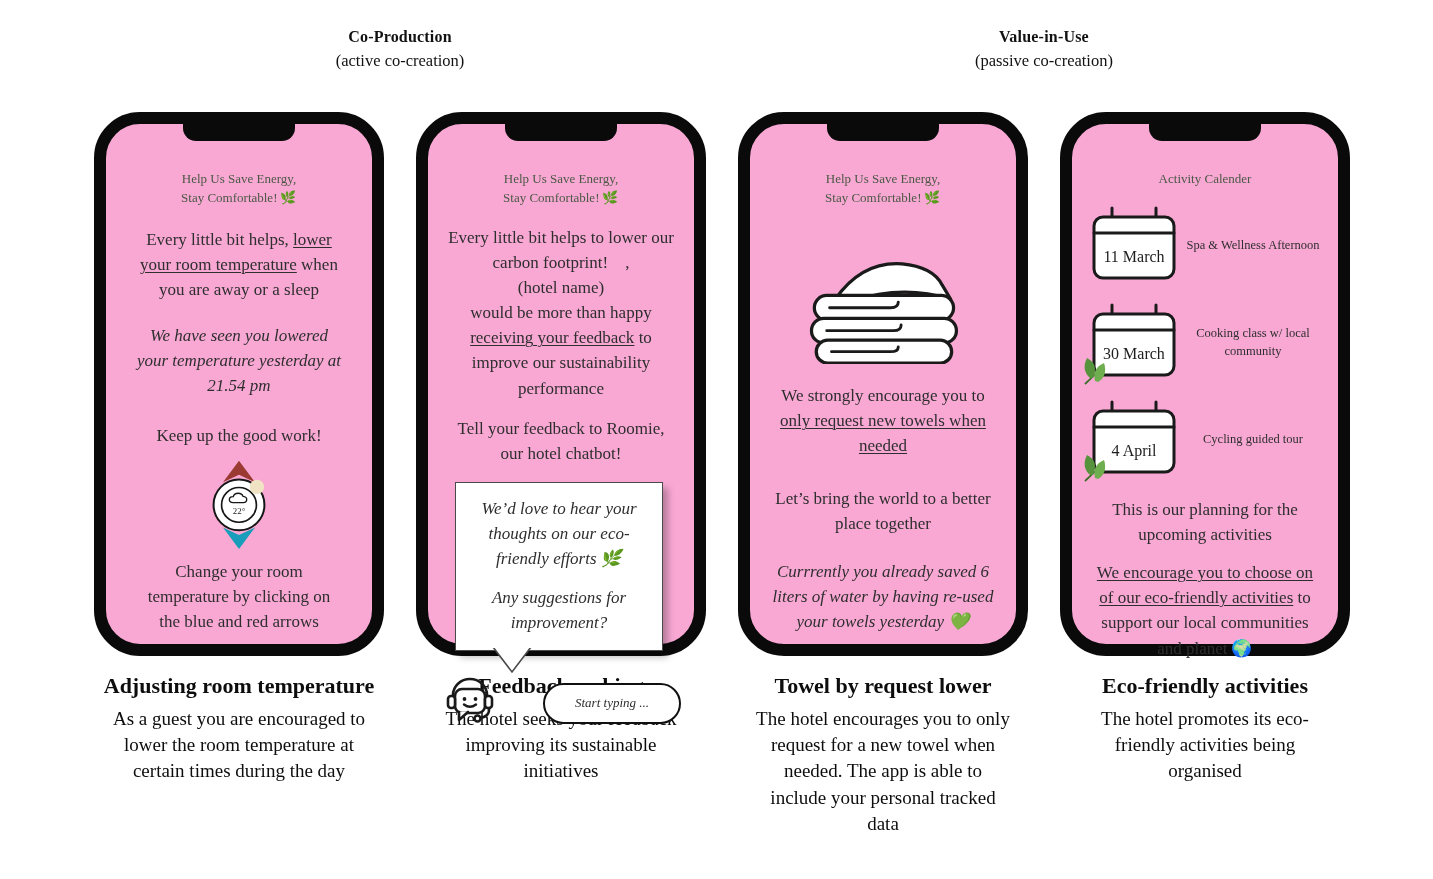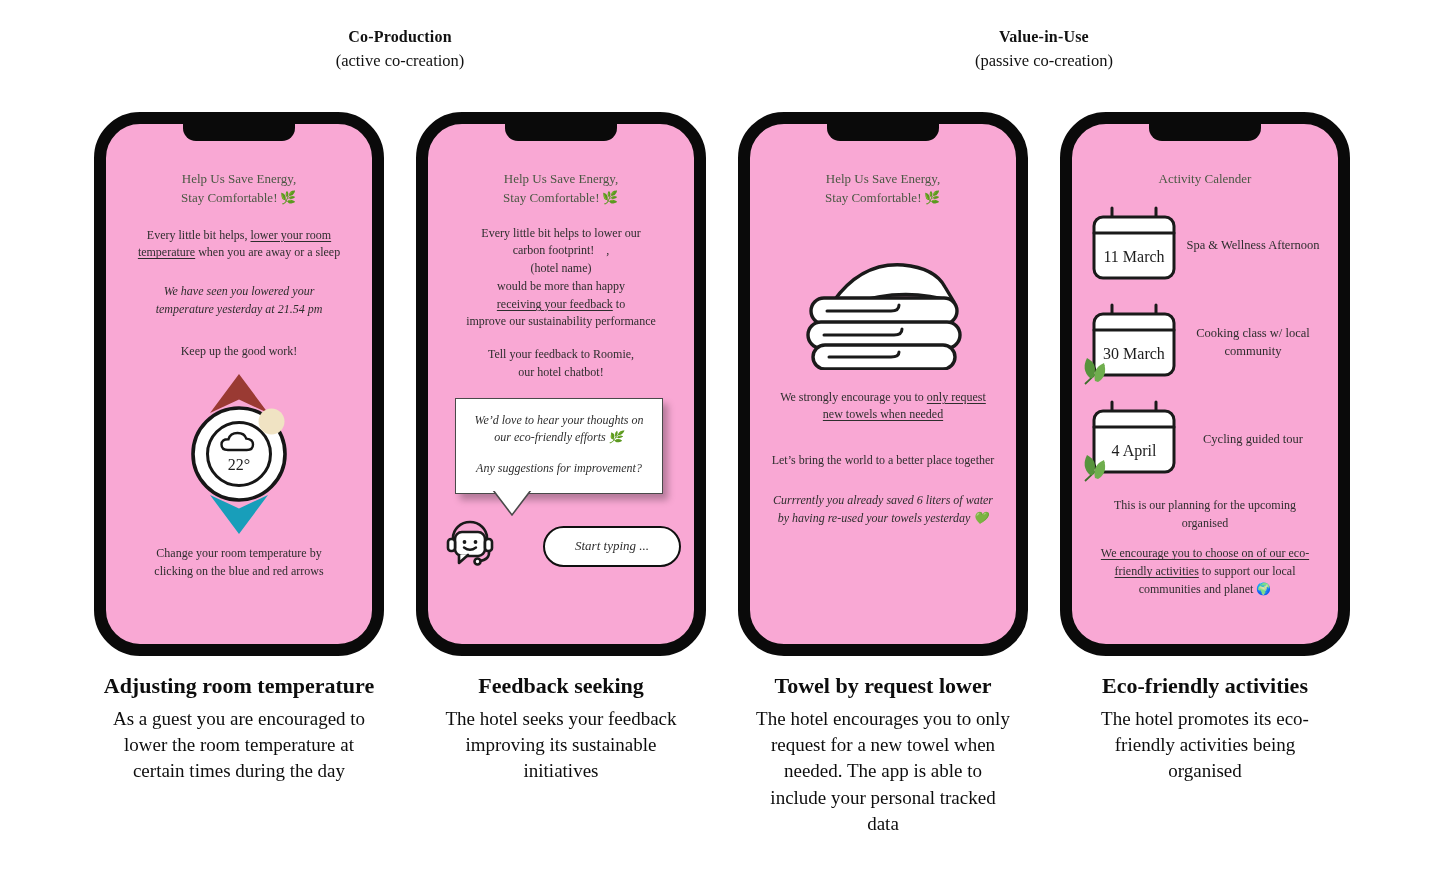--- a/index.html
+++ b/index.html
@@ -20,21 +20,21 @@
 
   .phone { width:290px; height:544px; border:12px solid #0a0a0a; border-radius:46px;
            background:#f9a8d4; position:relative; flex:0 0 auto; }
   .notch { position:absolute; top:0; left:50%; transform:translateX(-50%);
            width:112px; height:17px; background:#0a0a0a; border-radius:0 0 13px 13px; }
   .screen { height:100%; padding:46px 13px 10px; display:flex; flex-direction:column;
             align-items:center; text-align:center; color:#2e2e2e;
             font-family:"Liberation Serif", serif; }
   .screen p { margin:0; }
   .greet { color:#4b5844; font-size:13px; line-height:1.45; }
-  .b { font-size:12px; line-height:1.48; }
+  .b { font-size:17px; line-height:1.48; }
   .it { font-style:italic; }
   .u { text-decoration:underline; text-underline-offset:2px; text-decoration-thickness:1px; }
 
   
   .bubble { position:relative; align-self:flex-start; width:208px; margin:16px 2px 0 14px;
             border:1.6px solid #4a4a4a; background:#fff; padding:13px 9px 15px;
             box-shadow:5px 6px 7px rgba(0,0,0,.28); }
   .bubble .tail { position:absolute; left:34px; bottom:-24px; }
   .chatrow { display:flex; width:100%; align-items:flex-start; margin-top:8px; }
   .robot { margin:16px 0 0 4px; }
@@ -244,21 +244,21 @@
               </svg>
               <svg class="ev-leaf" width="28" height="30" viewBox="0 0 28 30">
                 <path d="M4 28 Q13 20 23 9" fill="none" stroke="#3c6e2a" stroke-width="1.8"></path>
                 <path d="M9 22 Q0 14 6 2 Q18 8 12 22 Z" fill="#56933c"></path>
                 <path d="M14 25 Q11 12 23 7 Q27 20 17 26 Z" fill="#6fae4e"></path>
               </svg>
             </div>
             <div class="ev-label">Cycling guided tour</div>
           </div>
 
-          <p class="b w226" style="margin-top:17px">This is our planning for the upcoming organised</p>
+          <p class="b w226" style="margin-top:17px">This is our planning for the upcoming activities</p>
           <p class="b w234" style="margin-top:13px">
             <span class="u">We encourage you to choose on of our eco-friendly activities</span><span> to support our local communities and planet 🌍</span>
           </p>
         </div>
       </div>
       <div class="cap-title">Eco-friendly activities</div>
       <div class="cap-body">The hotel promotes its eco-friendly activities being organised</div>
     </div>
 
   </div>

